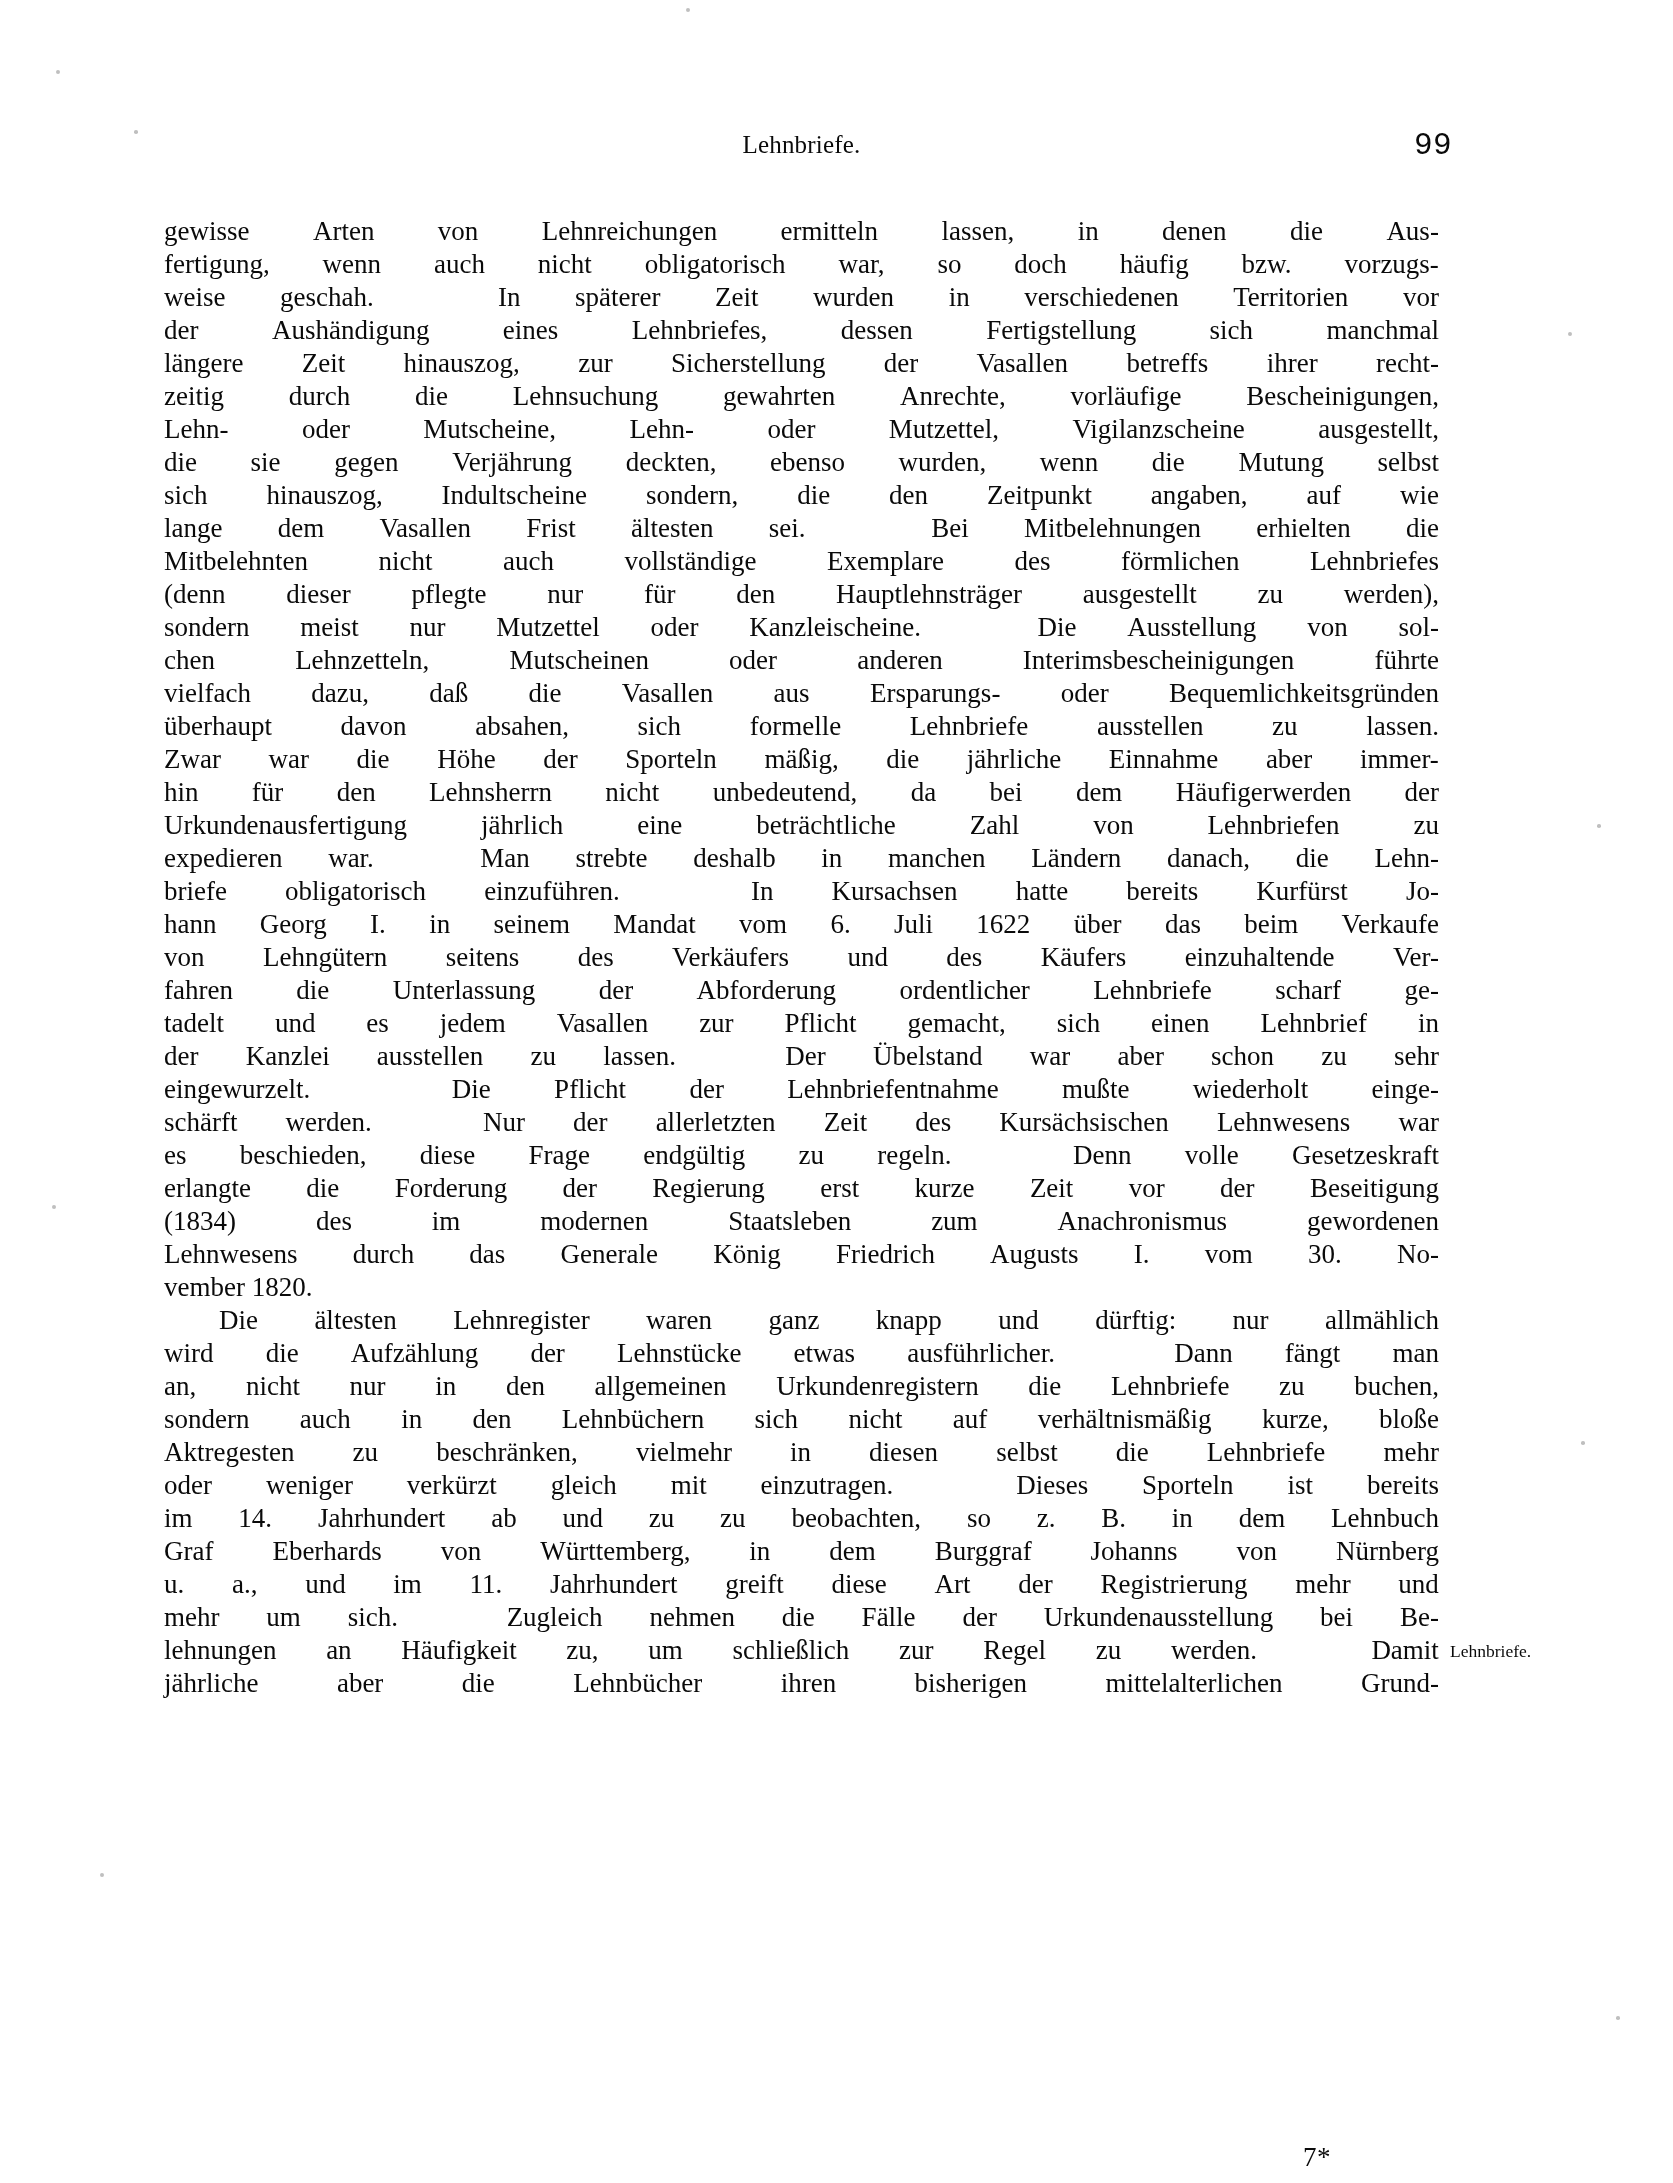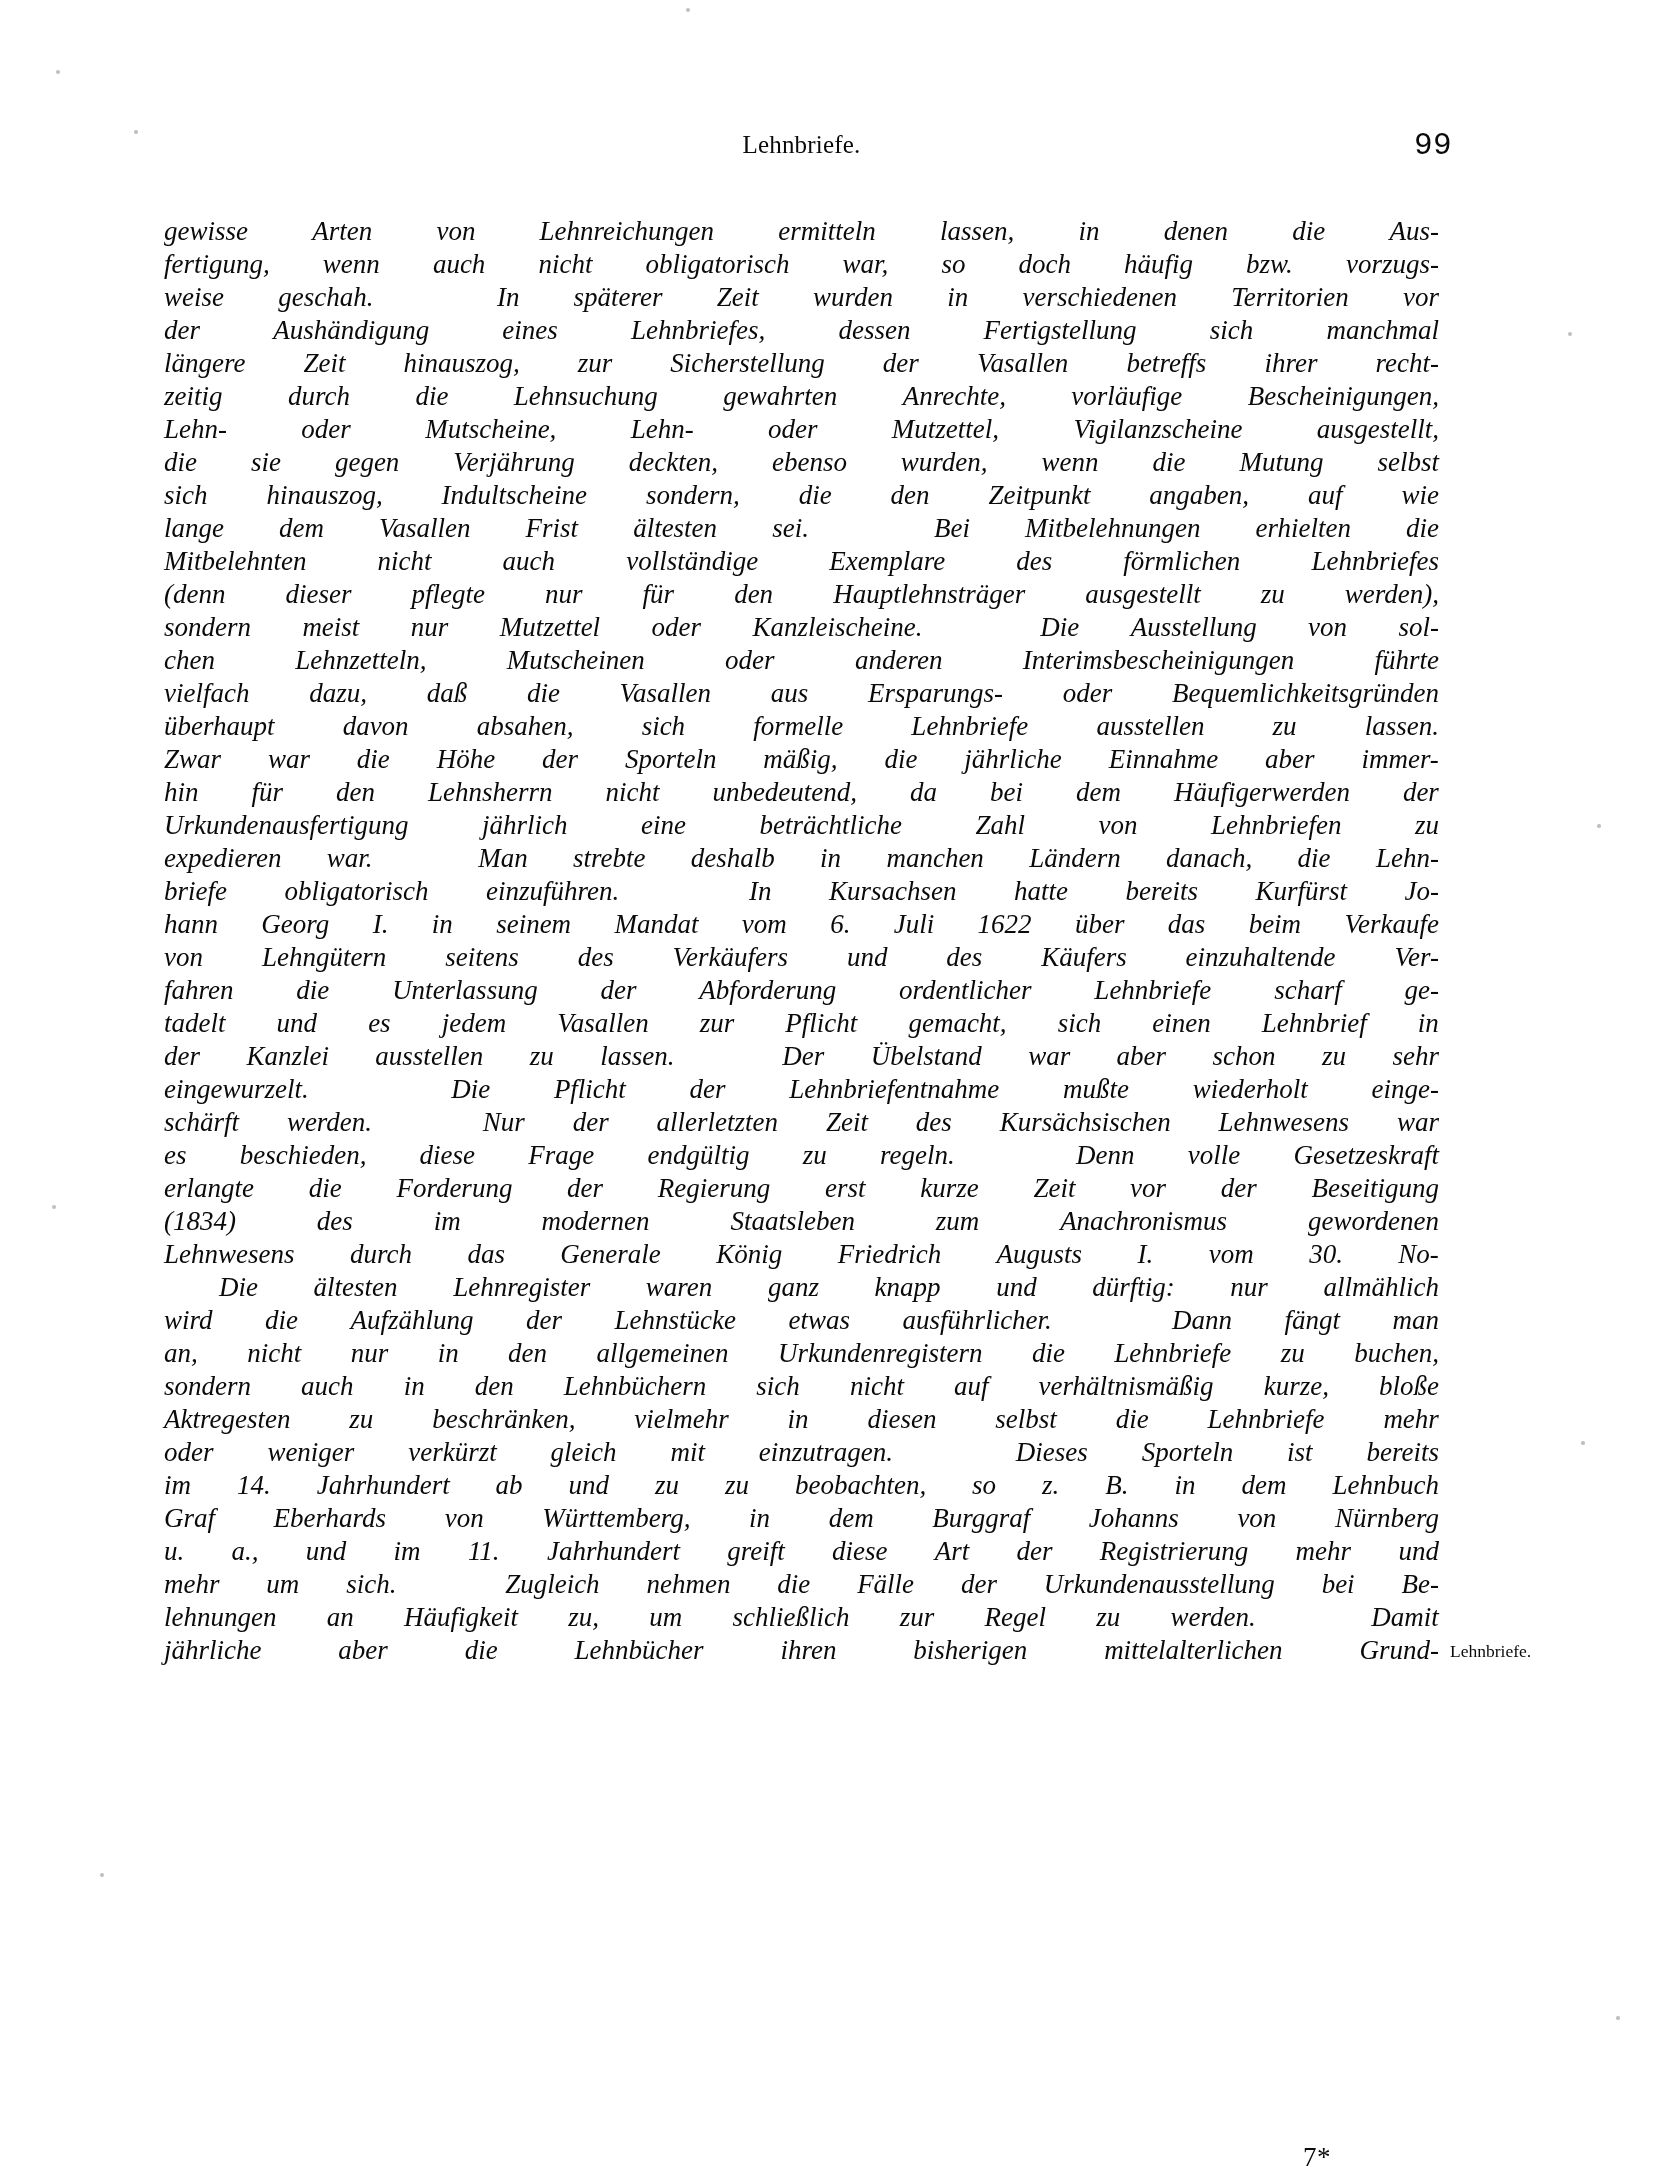--- a/index.html
+++ b/index.html
@@ -50,21 +50,20 @@
     font-size: 31px;
     letter-spacing: 0.4px;
     font-family: Liberation Mono, monospace;
   }
 
   .textblock {
     position: absolute;
     left: 164px;
     top: 215px;
     width: 1275px;
-    font-style: italic;
   }
 
   .ln {
     position: relative;
     height: 33px;
     font-size: 27px;
     line-height: 33px;
     white-space: nowrap;
     letter-spacing: 0px;
   }
@@ -500,20 +499,21 @@
         <span class="w">das</span>
         <span class="w">Generale</span>
         <span class="w">König</span>
         <span class="w">Friedrich</span>
         <span class="w">Augusts</span>
         <span class="w">I.</span>
         <span class="w">vom</span>
         <span class="w">30.</span>
         <span class="w">No-</span>
       </div>
+      <div class="ln">vember 1820.</div>
       <div class="ln indent just">
         <span class="w">Die</span>
         <span class="w">ältesten</span>
         <span class="w">Lehnregister</span>
         <span class="w">waren</span>
         <span class="w">ganz</span>
         <span class="w">knapp</span>
         <span class="w">und</span>
         <span class="w">dürftig:</span>
         <span class="w">nur</span>

